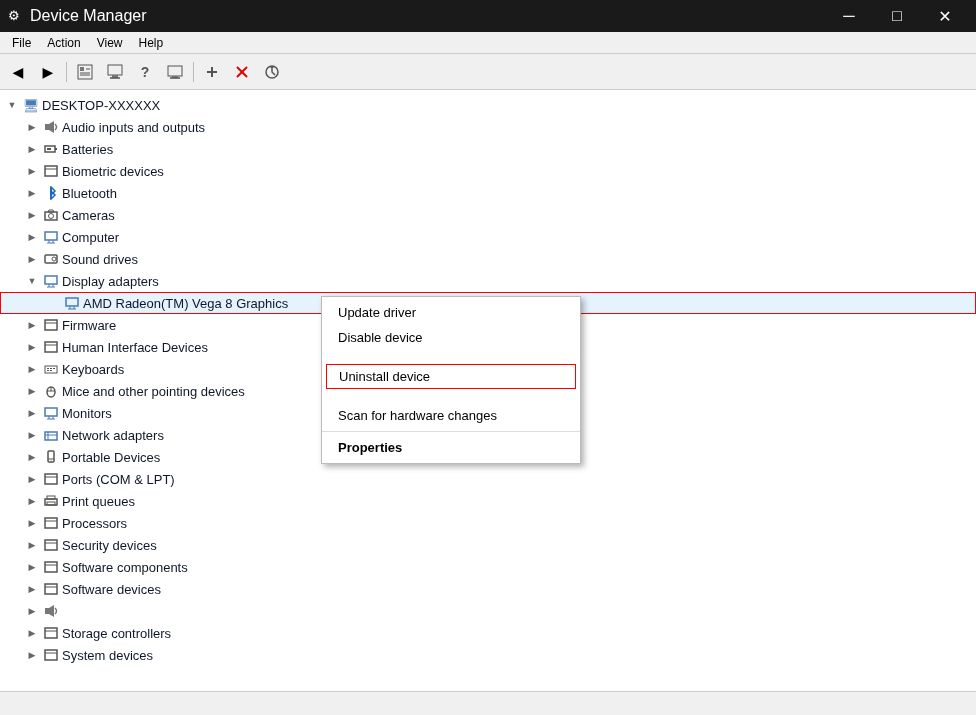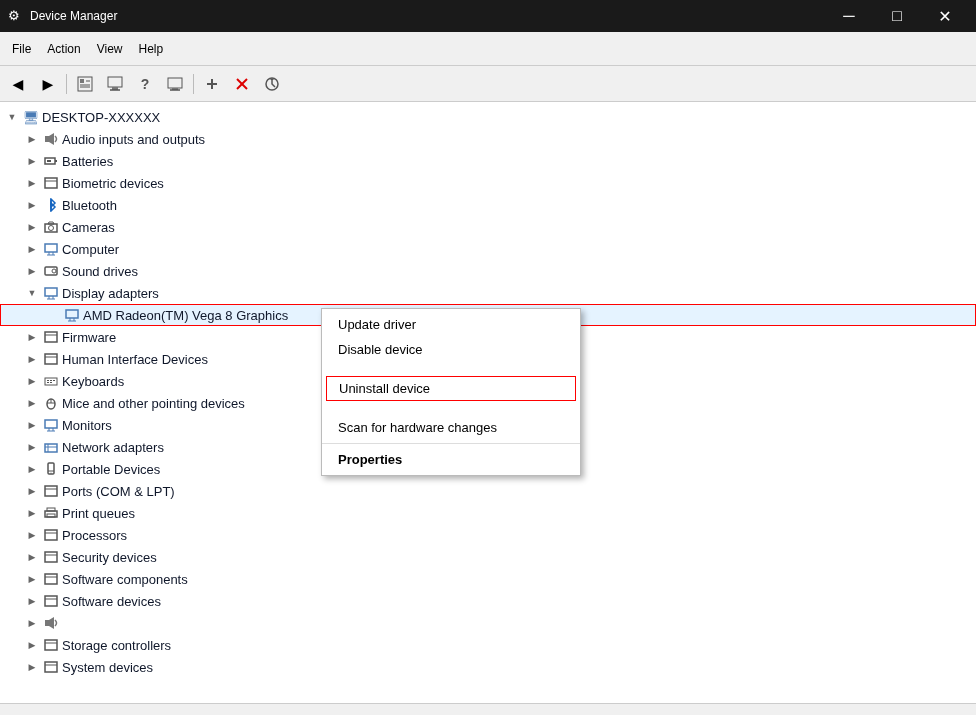--- a/index.html
+++ b/index.html
@@ -22,21 +22,21 @@
       padding: 0 8px;
       user-select: none;
     }
     .title-bar-icon {
       width: 16px;
       height: 16px;
       margin-right: 6px;
     }
     .title-bar-text {
       flex: 1;
-      font-size: 12px;
+      font-size: 16px;
     }
     .title-bar-controls {
       display: flex;
       gap: 2px;
     }
     .title-btn {
       width: 46px;
       height: 32px;
       background: transparent;
       border: none;
@@ -44,21 +44,21 @@
       cursor: pointer;
       font-size: 16px;
       display: flex;
       align-items: center;
       justify-content: center;
     }
 
     
     .menu-bar {
       background: #f0f0f0;
-      height: 34px;
+      height: 22px;
       display: flex;
       align-items: center;
       padding: 0 4px;
       border-bottom: 1px solid #ccc;
     }
     .menu-item {
       padding: 2px 8px;
       cursor: pointer;
       font-size: 12px;
     }

